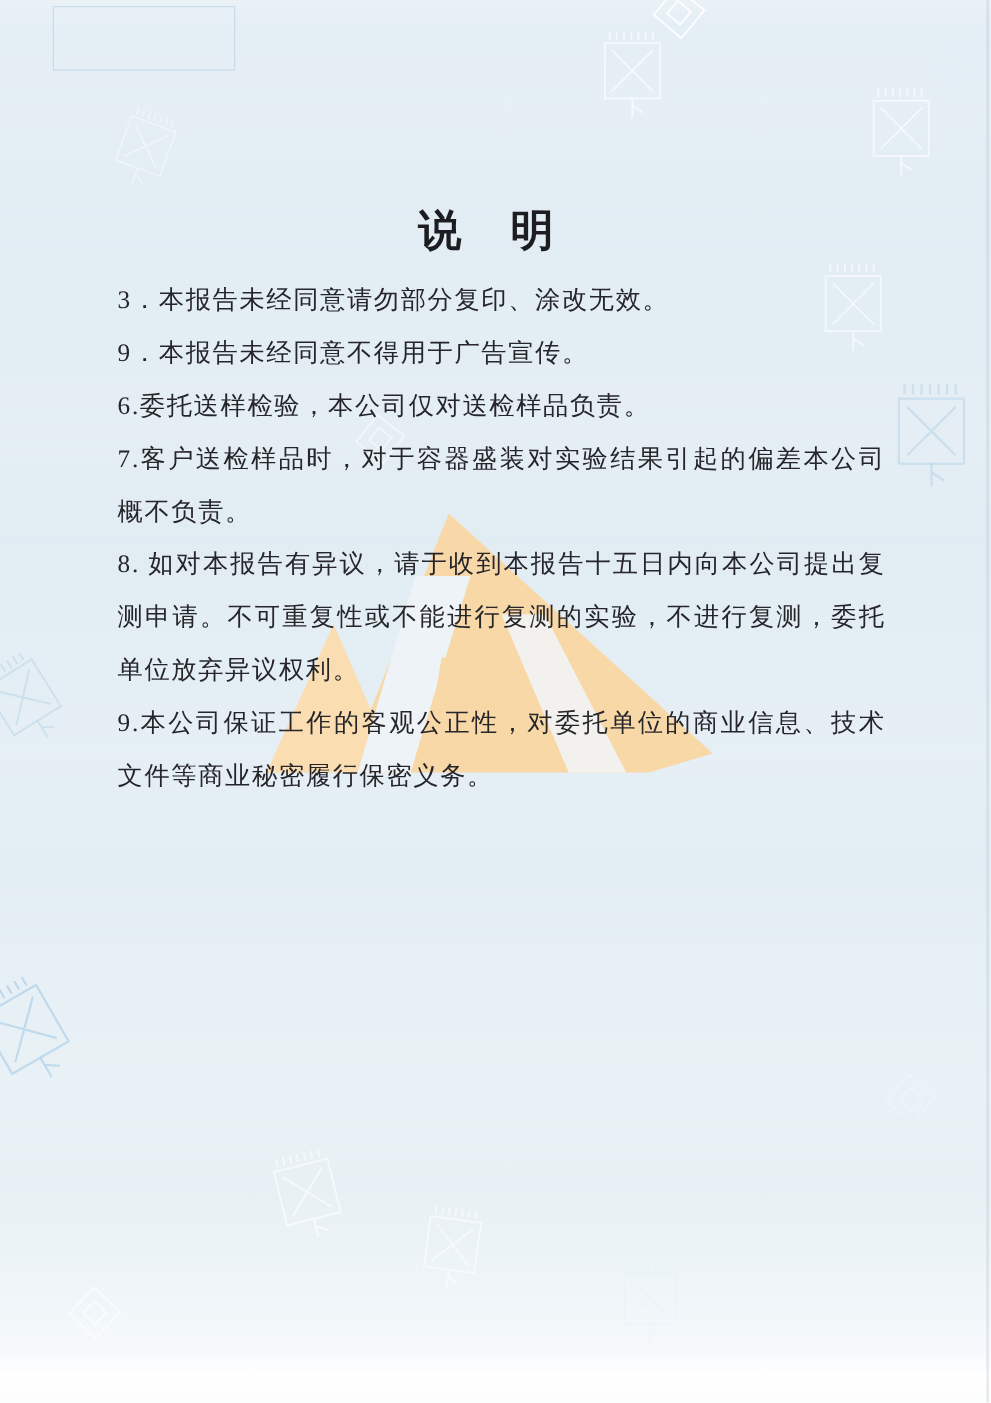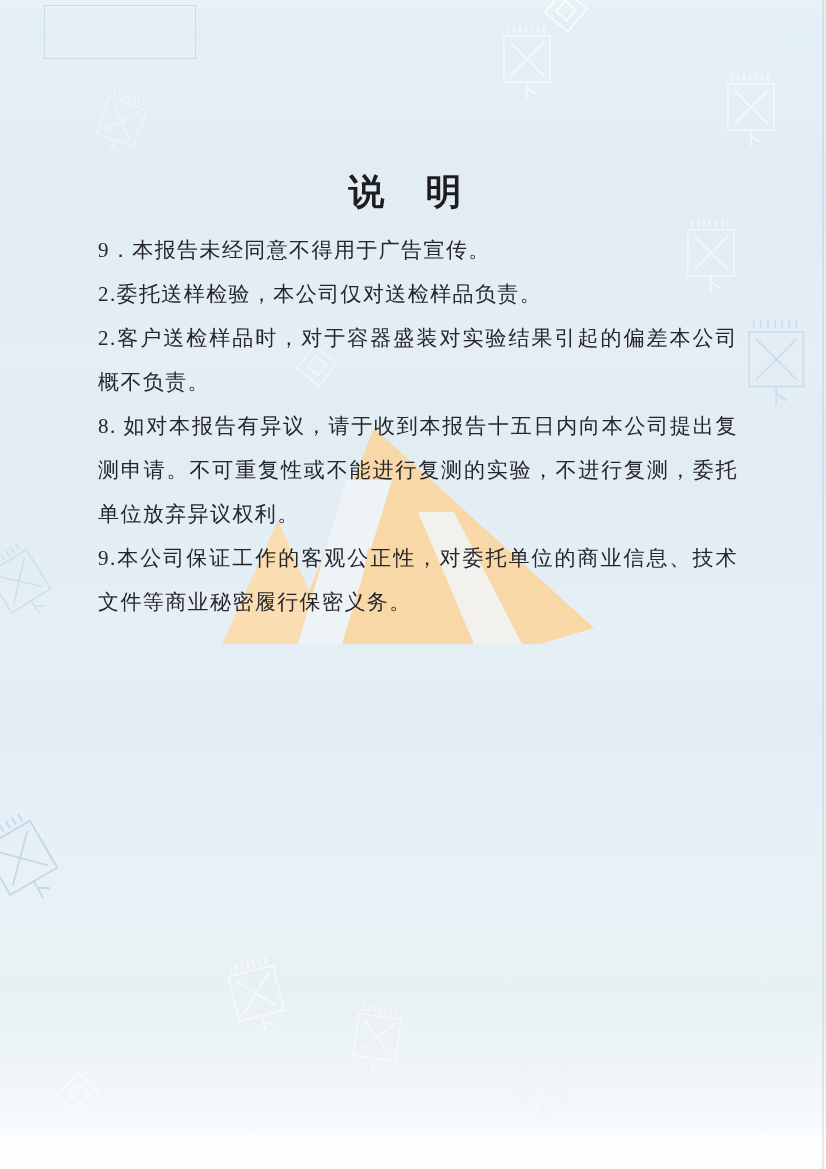--- a/index.html
+++ b/index.html
@@ -118,21 +118,22 @@
     <polygon points="152,0 372,200 318,216 66,216" fill="#fbd7a2"></polygon>
     <polygon points="56,92 110,216 0,216" fill="#fcdcab"></polygon>
     <polygon points="124,52 170,52 120,216 76,216" fill="#eef4f8"></polygon>
     <polygon points="196,84 232,84 300,216 252,216" fill="#f2f7fa" opacity="0.85"></polygon>
     <polygon points="146,120 186,120 170,168 138,168" fill="#fbd7a2"></polygon>
   </svg>
 
   <div class="title">说 明</div>
 
   <div class="notes">
+    <p class="note">3．本报告未经同意请勿部分复印、涂改无效。</p>
     <p class="note">9．本报告未经同意不得用于广告宣传。</p>
-    <p class="note">2.委托送样检验，本公司仅对送检样品负责。</p>
-    <p class="note">2.客户送检样品时，对于容器盛装对实验结果引起的偏差本公司概不负责。</p>
+    <p class="note">6.委托送样检验，本公司仅对送检样品负责。</p>
+    <p class="note">7.客户送检样品时，对于容器盛装对实验结果引起的偏差本公司概不负责。</p>
     <p class="note">8. 如对本报告有异议，请于收到本报告十五日内向本公司提出复测申请。不可重复性或不能进行复测的实验，不进行复测，委托单位放弃异议权利。</p>
     <p class="note">9.本公司保证工作的客观公正性，对委托单位的商业信息、技术文件等商业秘密履行保密义务。</p>
   </div>
 
   <div class="edge-right"></div>
 </div>
 
 </body></html>

